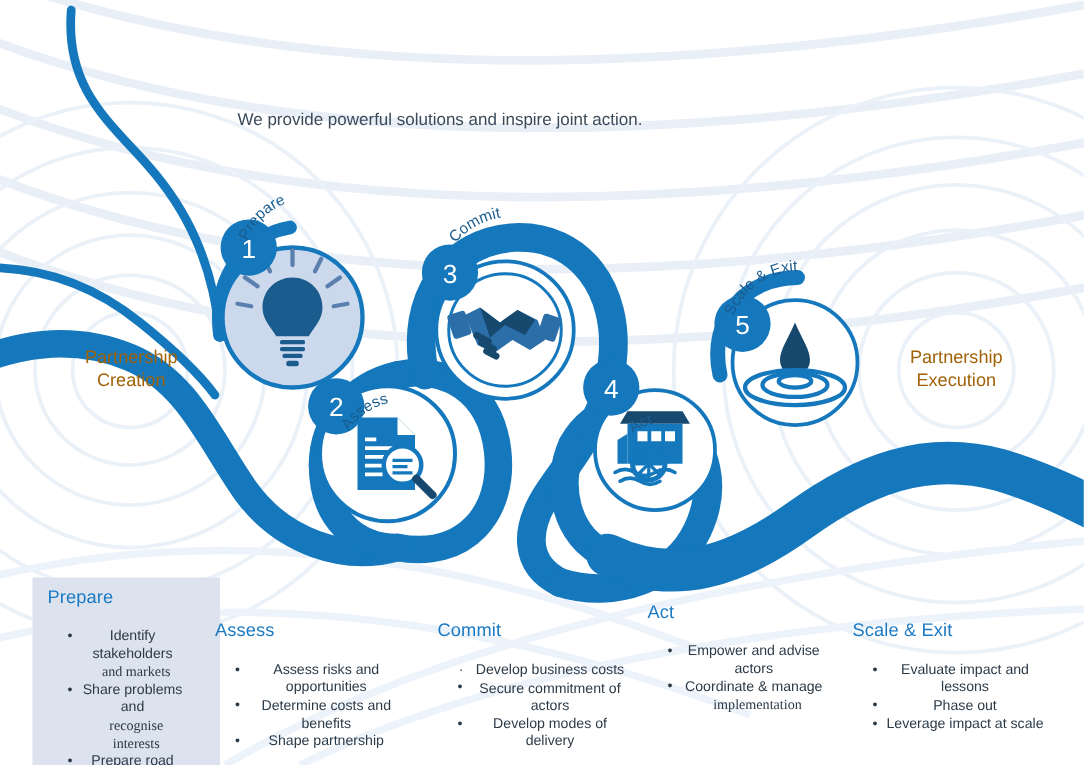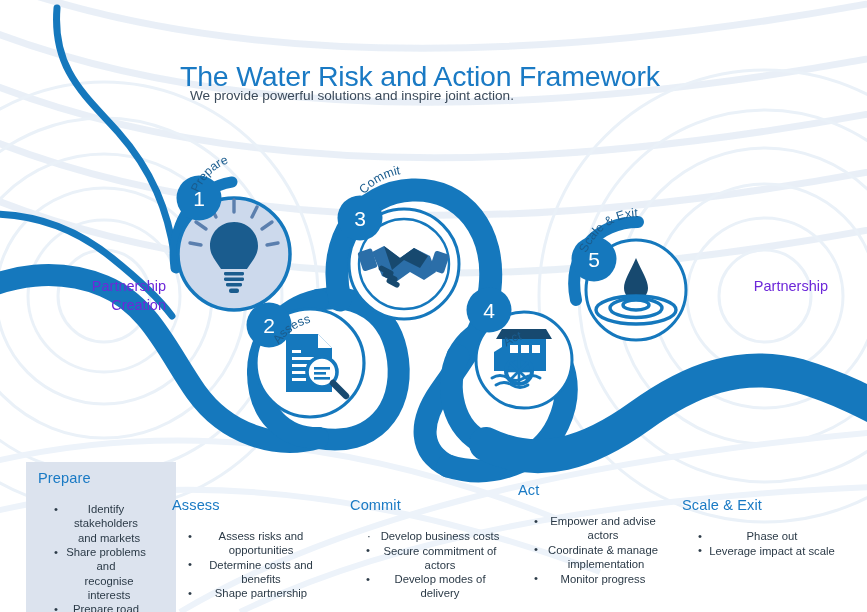--- a/index.html
+++ b/index.html
@@ -23,21 +23,21 @@
     white-space:nowrap;
   }
   #subtitle{
     left:190px;top:88px;
     font-size:13.6px;
     color:#3b4a5a;
     white-space:nowrap;
   }
 
   .pcreation{
-    font-size:14.5px;color:#6d28d9;text-align:right;line-height:1.32;
+    font-size:14.5px;color:#a16207;text-align:center;line-height:1.32;
   }
   #p-creation{left:44px;top:277px;width:122px;}
   #p-execution{left:702px;top:277px;width:126px;}
 
   
   .leg{position:absolute;}
   .leg h3{
     margin:0 0 3px 0;
     font-weight:normal;
     font-size:14.6px;
@@ -53,21 +53,21 @@
     position:relative;
     margin-bottom:0.5px;
   }
   .leg li:before{
     content:"•";
     position:absolute;left:0;top:-0.5px;
     color:#2b3a47;
     font-size:11.3px;
   }
   .leg li.bold{font-weight:normal;}
-  .leg li.cont{padding-left:14px;}
+  .leg li.cont{padding-left:14px;font-family:Liberation Serif, serif;}
   .leg li.cont:before{content:"";}
   .leg li.dash:before{content:"·";left:1px;}
 
   #leg-prepare{left:26px;top:462px;width:128px;padding:8px 10px 9px 12px;background:#dce3ee;}
   #leg-prepare h3{margin-bottom:2px;}
   #leg-assess{left:172px;top:497px;width:170px;}
   #leg-commit{left:350px;top:497px;width:172px;}
   #leg-act{left:518px;top:482px;width:162px;}
   #leg-scale{left:682px;top:497px;width:172px;}
 </style>
@@ -293,29 +293,29 @@
         </g>
         <circle cx="594" cy="259" r="22.5" fill="#1578bd"></circle>
         <text x="594" y="267" text-anchor="middle" fill="#ffffff" font-family="Liberation Sans, sans-serif" font-size="21">5</text>
         <text font-family="Liberation Sans, sans-serif" font-size="12.4" fill="#1a5c8e">
           <textPath href="#arcScale" startOffset="12%">Scale &amp; Exit</textPath>
         </text>
       </g>
     </g>
   </svg>
 
-  <div class="txt" id="title">The Water Risk and Action Framework</div>
   <div class="txt" id="subtitle">We provide powerful solutions and inspire joint action.</div>
 
   <div class="txt pcreation" id="p-creation">
     <div>Partnership</div>
     <div>Creation</div>
   </div>
   <div class="txt pcreation" id="p-execution">
     <div>Partnership</div>
+    <div>Execution</div>
   </div>
 
   <div class="leg" id="leg-prepare">
     <h3>Prepare</h3>
     <ul>
         <li>Identify stakeholders</li>
         <li class=" cont">and markets</li>
         <li>Share problems and</li>
         <li class=" cont">recognise interests</li>
         <li>Prepare road map</li>
@@ -336,24 +336,24 @@
         <li>Secure commitment of actors</li>
         <li>Develop modes of delivery</li>
       </ul>
   </div>
   <div class="leg" id="leg-act">
     <h3>Act</h3>
     <ul>
         <li>Empower and advise actors</li>
         <li>Coordinate &amp; manage</li>
         <li class=" cont">implementation</li>
-        <li>Monitor progress</li>
       </ul>
   </div>
   <div class="leg" id="leg-scale">
     <h3>Scale &amp; Exit</h3>
     <ul>
+        <li>Evaluate impact and lessons</li>
         <li>Phase out</li>
         <li>Leverage impact at scale</li>
       </ul>
   </div>
 
 </div>
 
 </body></html>

